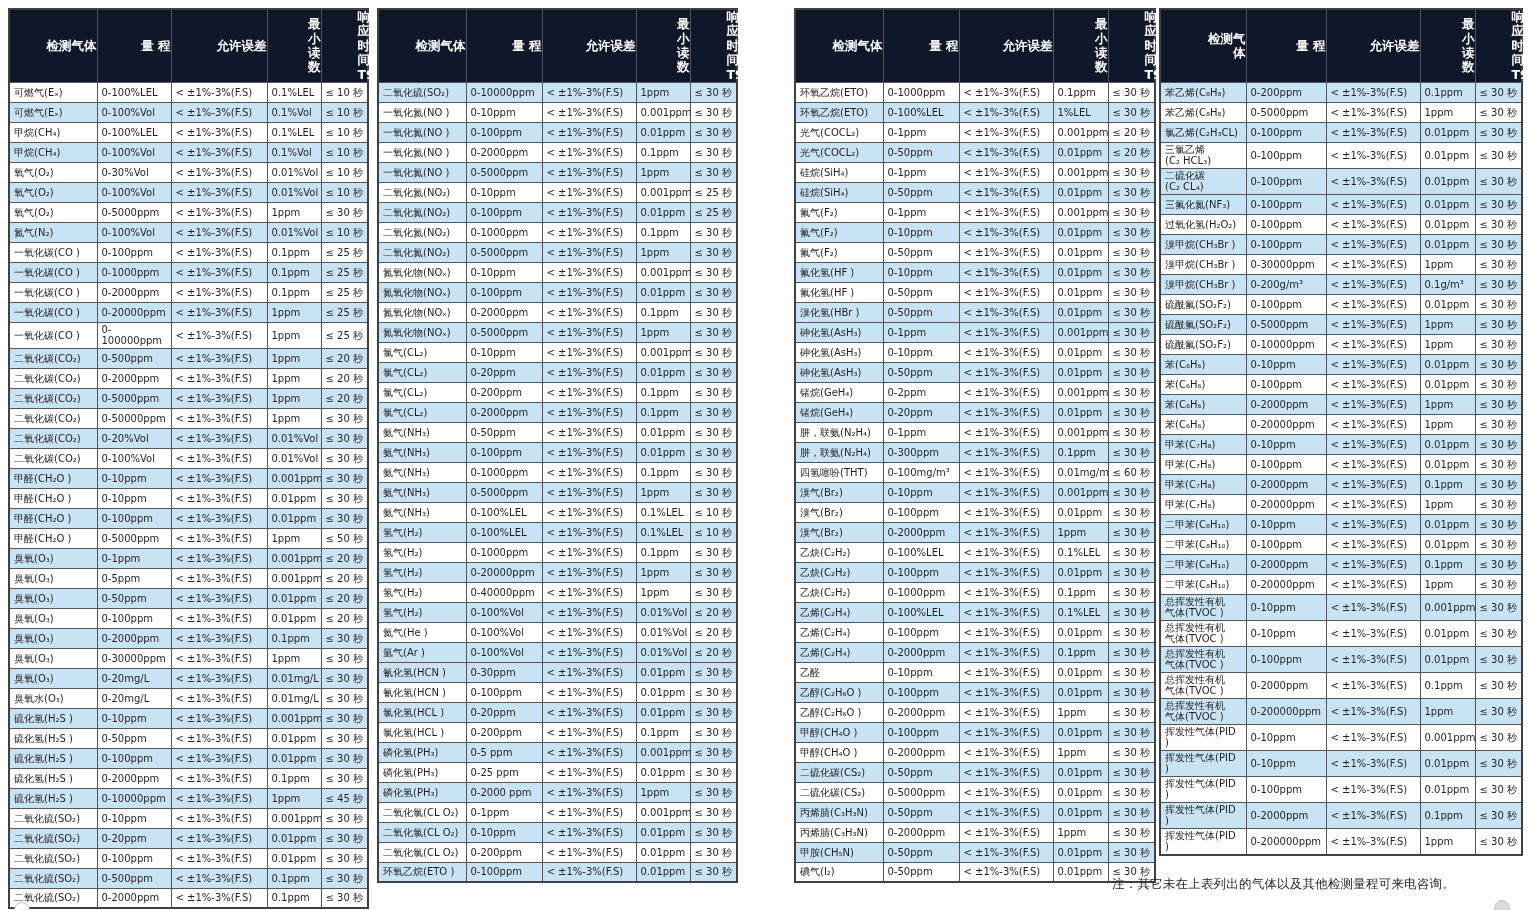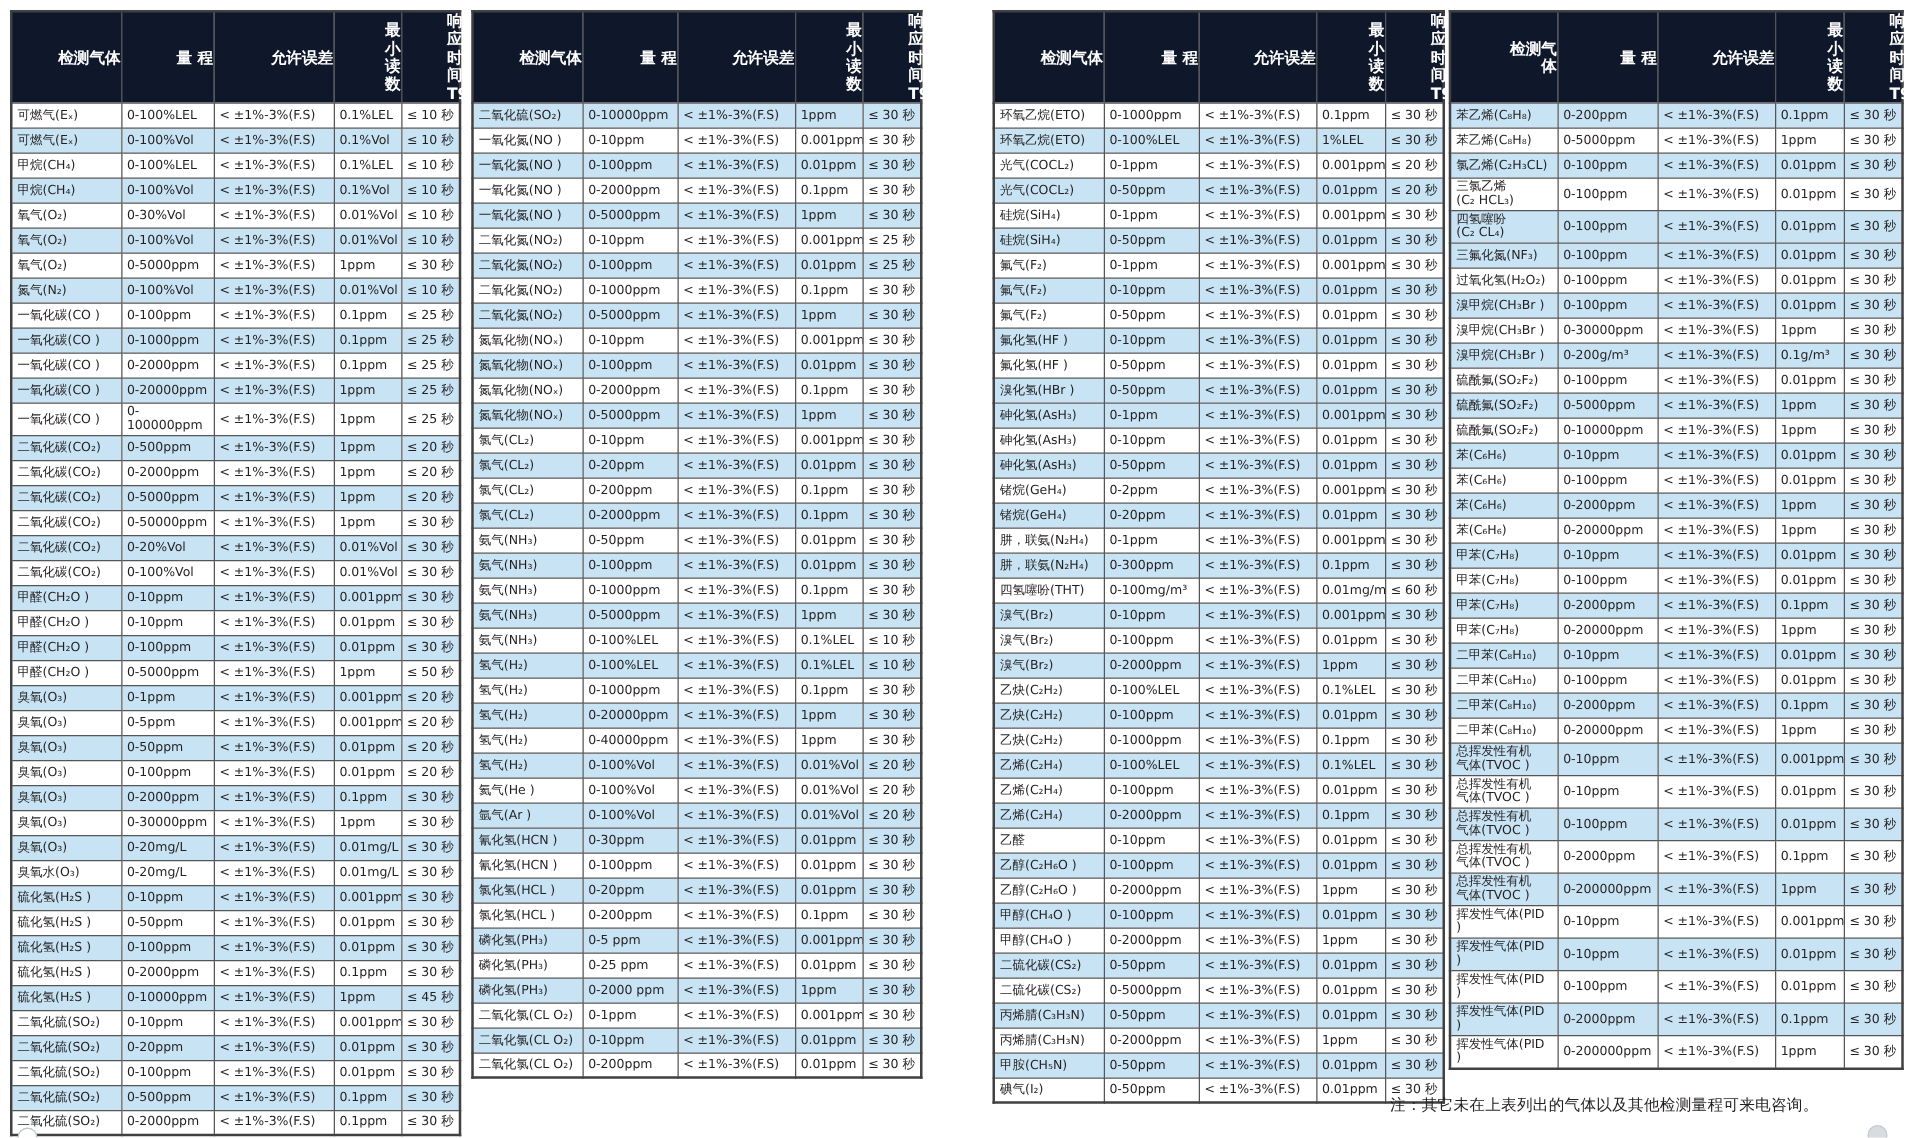--- a/index.html
+++ b/index.html
@@ -632,20 +632,27 @@
           <td class="c-min">0.01ppm</td>
           <td class="c-time">≤ 30 秒</td>
         </tr>
         <tr class="white">
           <td class="c-gas">二氧化氯(CL O₂)</td>
           <td class="c-range">0-200ppm</td>
           <td class="c-error">&lt; ±1%-3%(F.S)</td>
           <td class="c-min">0.01ppm</td>
           <td class="c-time">≤ 30 秒</td>
         </tr>
+        <tr class="blue">
+          <td class="c-gas">环氧乙烷(ETO )</td>
+          <td class="c-range">0-100ppm</td>
+          <td class="c-error">&lt; ±1%-3%(F.S)</td>
+          <td class="c-min">0.01ppm</td>
+          <td class="c-time">≤ 30 秒</td>
+        </tr>
       </tbody>
     </table>
   <table class="spec" id="t3">
       <colgroup>
         <col style="width: 88px;">
         <col style="width: 76px;">
         <col style="width: 94px;">
         <col style="width: 55px;">
         <col style="width: 47px;">
       </colgroup>
@@ -984,21 +991,21 @@
         </tr>
         <tr class="white">
           <td class="c-gas">三氯乙烯
 (C₂ HCL₃)</td>
           <td class="c-range">0-100ppm</td>
           <td class="c-error">&lt; ±1%-3%(F.S)</td>
           <td class="c-min">0.01ppm</td>
           <td class="c-time">≤ 30 秒</td>
         </tr>
         <tr class="blue">
-          <td class="c-gas">四氢噻吩
+          <td class="c-gas">二硫化碳
 (C₂ CL₄)</td>
           <td class="c-range">0-100ppm</td>
           <td class="c-error">&lt; ±1%-3%(F.S)</td>
           <td class="c-min">0.01ppm</td>
           <td class="c-time">≤ 30 秒</td>
         </tr>
         <tr class="blue">
           <td class="c-gas">三氟化氮(NF₃)</td>
           <td class="c-range">0-100ppm</td>
           <td class="c-error">&lt; ±1%-3%(F.S)</td>

